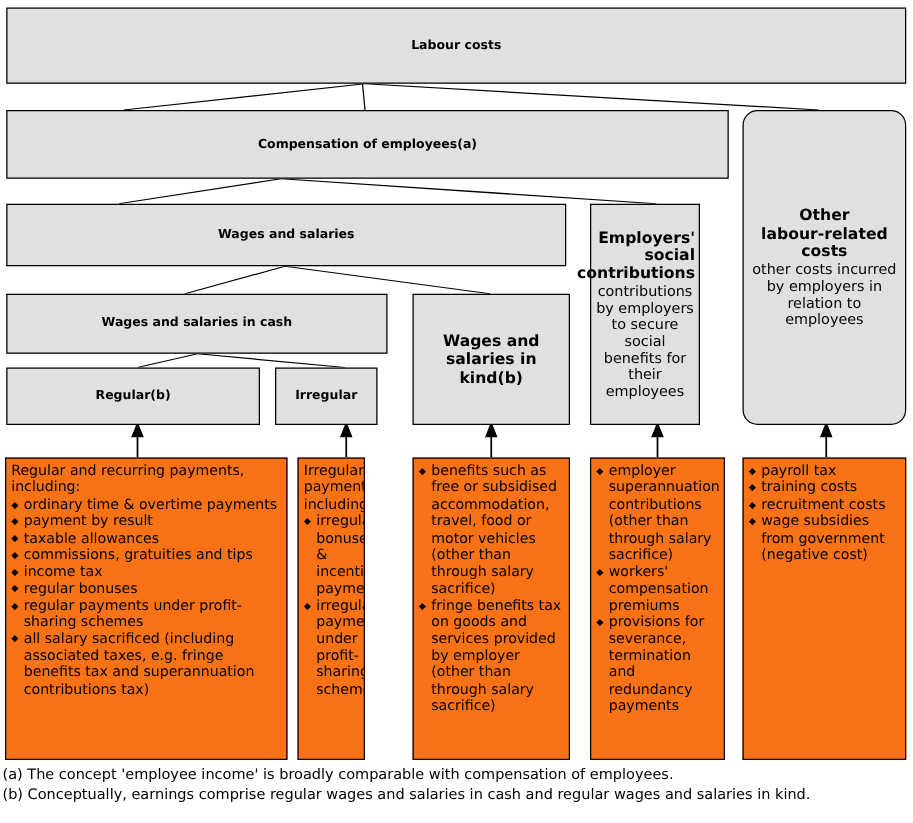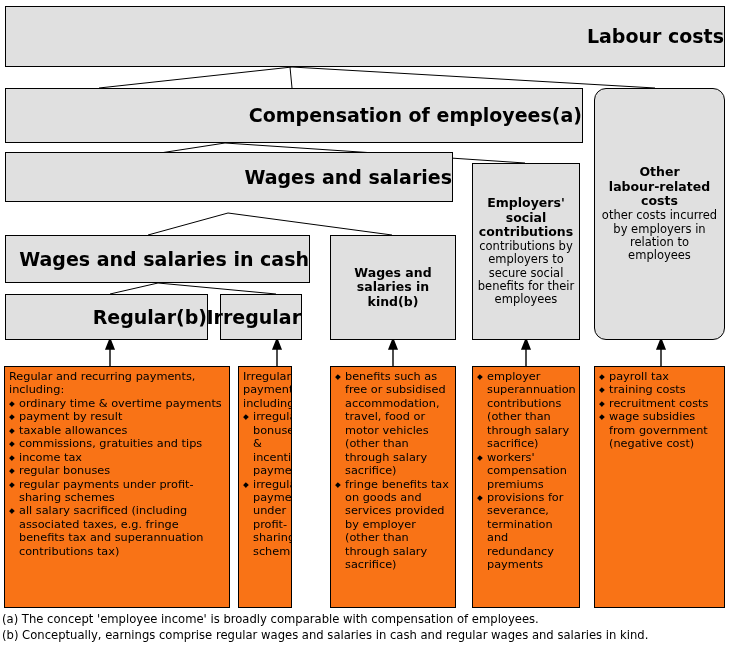--- a/index.html
+++ b/index.html
@@ -34,22 +34,21 @@
     display: flex;
     align-items: center;
     justify-content: center;
     text-align: center;
     font-weight: bold;
     font-size: 13px;
     line-height: 1.18;
     z-index: 2;
   }
   .box.big {
-    font-size: 19px;
-    justify-content: flex-end;
+    font-size: 10px;
   }
   .box.desc {
     flex-direction: column;
     justify-content: center;
     padding: 4px 3px;
   }
   .box .hdr {
     font-weight: bold;
     font-size: 12.5px;
     line-height: 1.14;
@@ -150,25 +149,25 @@
     <span>Compensation of employees(a)</span>
   </div>
 
   <div class="box desc" style="left:594px; top:88px; width:131px; height:252px;border-radius:12px;">
     <span class="hdr">Other</span>
     <span class="hdr">labour-related</span>
     <span class="hdr">costs</span>
     <span class="sub">other costs incurred by employers in relation to employees</span>
   </div>
 
-  <div class="box big" style="left:5px; top:152px; width:448px; height:50px;">
+  <div class="box big" style="left:5px; top:163px; width:448px; height:50px;">
     <span>Wages and salaries</span>
   </div>
 
-  <div class="box desc" style="left:472px; top:163px; width:108px; height:177px;">
+  <div class="box desc" style="left:472px; top:163px; width:88px; height:177px;align-items:flex-end;">
     <span class="hdr">Employers'</span>
     <span class="hdr">social</span>
     <span class="hdr">contributions</span>
     <span class="sub">contributions by employers to secure social benefits for their employees</span>
   </div>
 
   <div class="box big" style="left:5px; top:235px; width:305px; height:48px;">
     <span>Wages and salaries in cash</span>
   </div>
 

